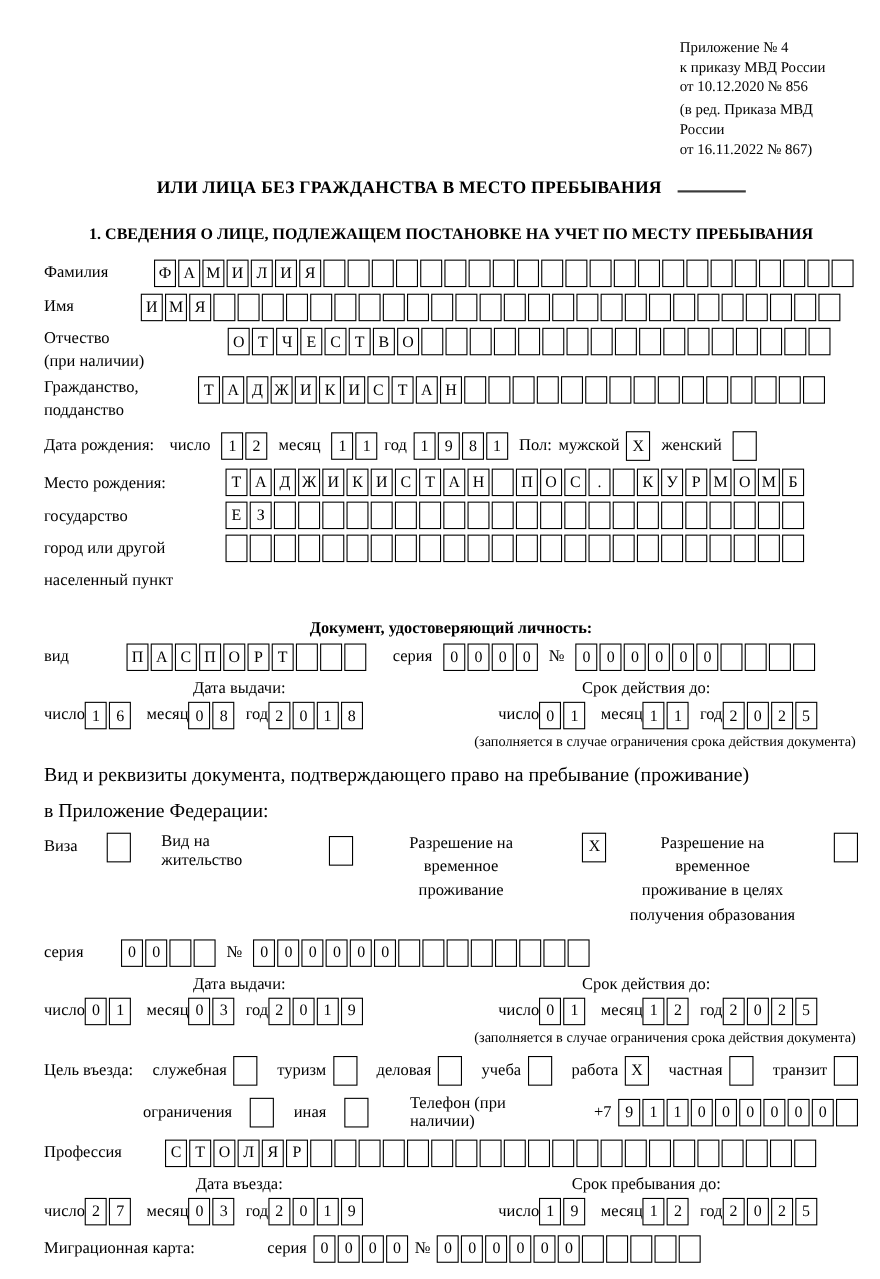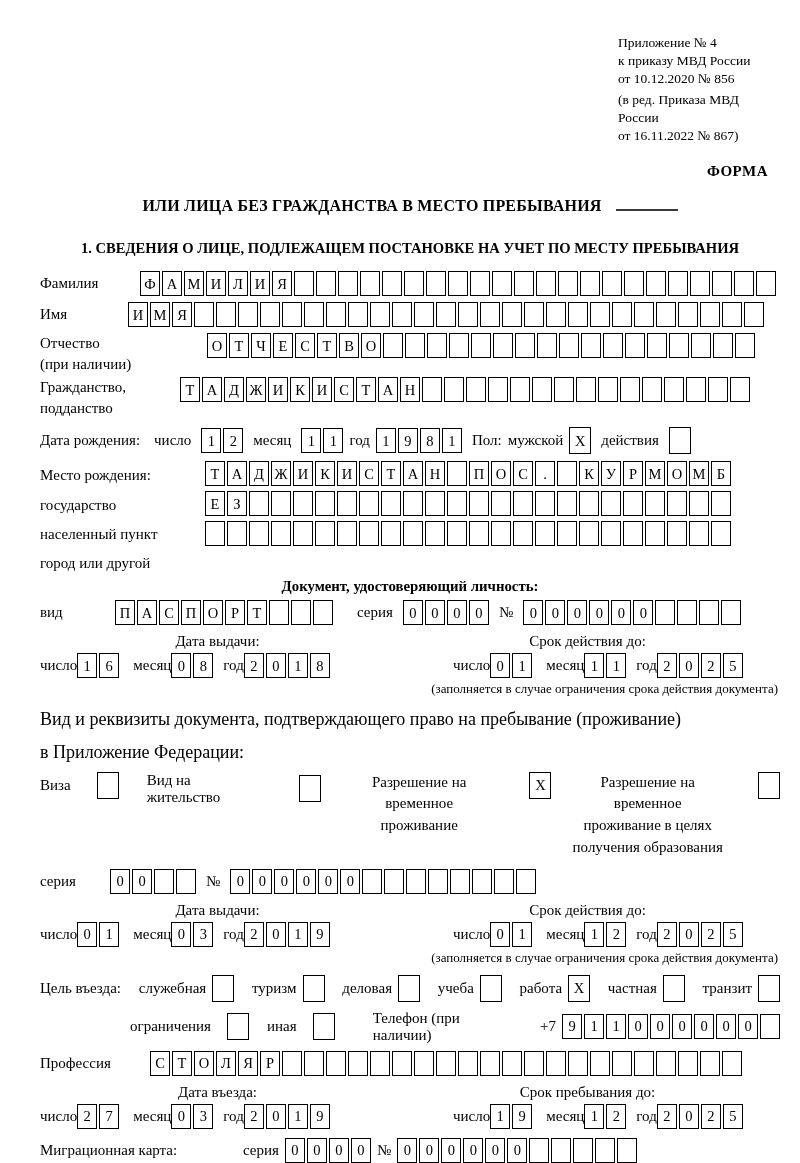--- a/index.html
+++ b/index.html
@@ -47,21 +47,20 @@
 <div class="page">
 
   <div class="hdr">
     <div>Приложение № 4</div>
     <div>к приказу МВД России</div>
     <div>от 10.12.2020 № 856</div>
     <div class="sub">(в ред. Приказа МВД России</div>
     <div>от 16.11.2022 № 867)</div>
   </div>
 
-  <div class="forma">ФОРМА</div>
 
   <div class="title">
     <div>
       <span>ИЛИ ЛИЦА БЕЗ ГРАЖДАНСТВА В МЕСТО ПРЕБЫВАНИЯ</span><span class="blank-line"></span>
     </div>
   </div>
 
   <div class="sec">1. СВЕДЕНИЯ О ЛИЦЕ, ПОДЛЕЖАЩЕМ ПОСТАНОВКЕ НА УЧЕТ ПО МЕСТУ ПРЕБЫВАНИЯ</div>
 
   <div class="frow vcenter" style="margin-top:14px;gap:12px;">
@@ -220,32 +219,32 @@
         <span class="cell">1</span>
         <span class="cell">9</span>
         <span class="cell">8</span>
         <span class="cell">1</span>
       </span>
     <span class="ml10">Пол:</span>
     <span class="ml6">мужской</span>
     <span class="cells cb ml6">
         <span class="cell">X</span>
       </span>
-    <span class="ml10">действия</span>
+    <span class="ml10">женский</span>
     <span class="cells cb ml10">
         <span class="cell"></span>
       </span>
   </div>
 
   <div class="frow" style="margin-top:7px;">
     <span class="flabel" style="width:165px; line-height:1.95;">
       <div>Место рождения:</div>
       <div>государство</div>
+      <div>город или другой</div>
       <div>населенный пункт</div>
-      <div>город или другой</div>
     </span>
     <span class="stack">
       <span class="cells">
           <span class="cell">Т</span>
           <span class="cell">А</span>
           <span class="cell">Д</span>
           <span class="cell">Ж</span>
           <span class="cell">И</span>
           <span class="cell">К</span>
           <span class="cell">И</span>
@@ -315,21 +314,21 @@
           <span class="cell"></span>
           <span class="cell"></span>
           <span class="cell"></span>
           <span class="cell"></span>
           <span class="cell"></span>
           <span class="cell"></span>
         </span>
     </span>
   </div>
 
-  <div class="sec" style="font-size:14.8px; margin-top:0;">Документ, удостоверяющий личность:</div>
+  <div class="sec" style="font-size:14.8px; margin-top:20px;">Документ, удостоверяющий личность:</div>
 
   <div class="frow vcenter" style="margin-top:5px;">
     <span class="flabel" style="width:75px;">вид</span>
     <span class="cells">
         <span class="cell">П</span>
         <span class="cell">А</span>
         <span class="cell">С</span>
         <span class="cell">П</span>
         <span class="cell">О</span>
         <span class="cell">Р</span>

